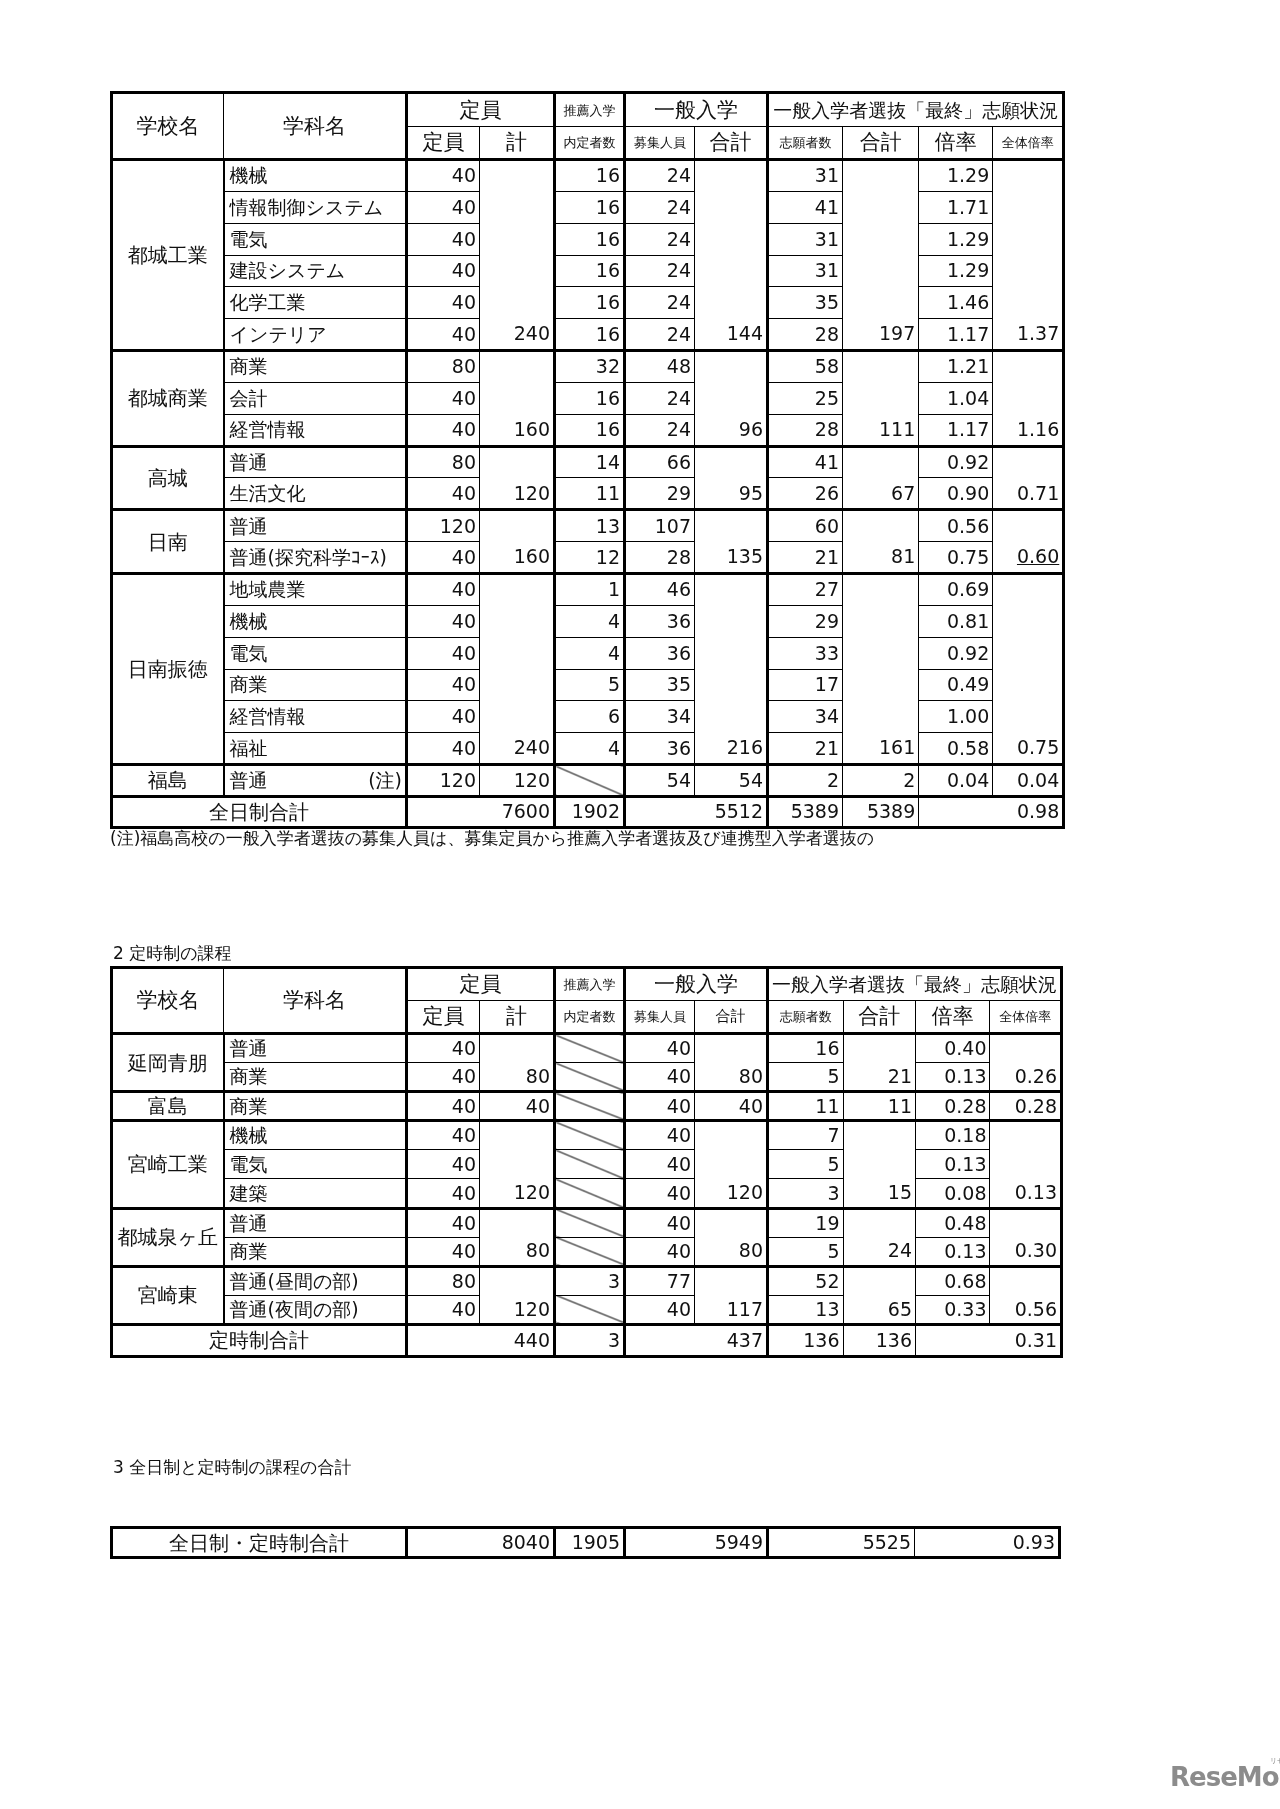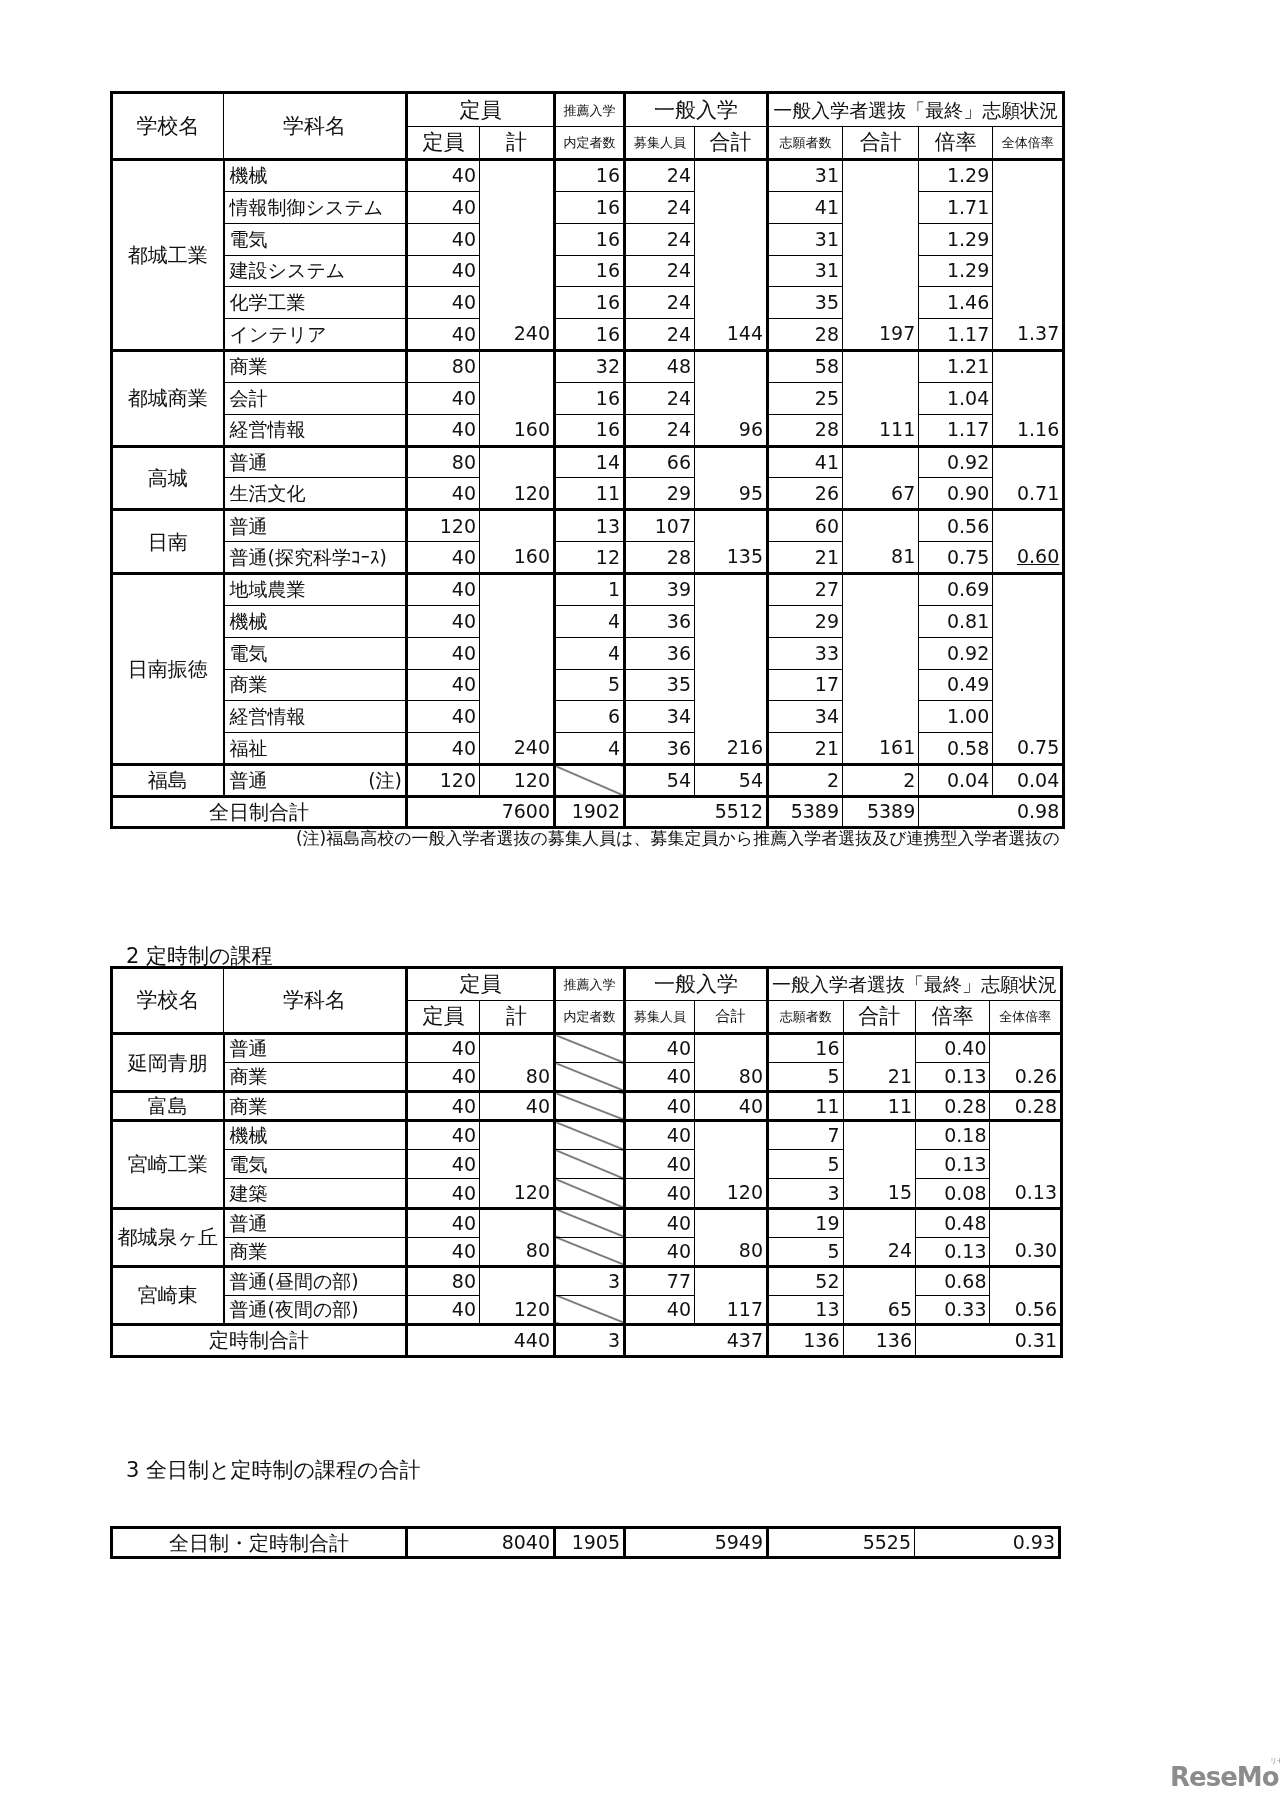--- a/index.html
+++ b/index.html
@@ -17,22 +17,22 @@
   table.grid td.dept { text-align: left; padding-left: 5px; font-size: 19px; border-right: 2px solid #000; }
   table.grid td.dept .note { float: right; }
   table.grid td.bl { border-left: 3px solid #000; }
   table.grid tr.grp td { border-top: 3px solid #000; }
   table.grid tr.total td { border-top: 3px solid #000; }
   table.grid td.diag { background:
       linear-gradient(to top right, transparent calc(50% - 1px), #000 50%, transparent calc(50% + 1px)); }
   .t1 { top: 91px; }
   .t2 { top: 966px; }
   .t3 { top: 1526px; }
-  .section-title { position: absolute; left: 126px; font-size: 21px; }
-  .note-text { position: absolute; left: 110px; top: 828px; width: 950px; font-size: 17px; line-height: 20px; text-align: right; }
+  .section-title { position: absolute; left: 113px; font-size: 17px; }
+  .note-text { position: absolute; left: 110px; top: 828px; width: 950px; font-size: 17px; line-height: 20px; }
   .note-text .l2 { padding-left: 30px; display: block; }
   .logo { position: absolute; left: 1170px; top: 1762px; font-size: 26px; font-weight: bold; color: #8c8c8c;
           font-family: "DejaVu Sans", sans-serif; letter-spacing: -1px; }
   .logo small { position: absolute; font-size: 7px; right: 6px; top: -6px; font-weight: normal; letter-spacing: 0; }
 </style>
 </head>
 <body>
 
 <table class="grid t1">
   <colgroup>
@@ -229,21 +229,21 @@
         <td class="num" style="border-top: none;">81</td>
         <td class="num">0.75</td>
         <td class="num" style="border-top: none; text-decoration: underline;">0.60</td>
       </tr>
       <tr class="grp" style="height: 31.85px;">
         <td class="school" rowspan="6">日南振徳</td>
         <td class="dept"><span>地域農業</span></td>
         <td class="num bl">40</td>
         <td class="num" style="border-bottom: none;"></td>
         <td class="num bl">1</td>
-        <td class="num bl">39</td>
+        <td class="num bl">46</td>
         <td class="num" style="border-bottom: none;"></td>
         <td class="num bl">27</td>
         <td class="num" style="border-bottom: none;"></td>
         <td class="num">0.69</td>
         <td class="num" style="border-bottom: none;"></td>
       </tr>
       <tr style="height: 31.85px;">
         <td class="dept"><span>機械</span></td>
         <td class="num bl">40</td>
         <td class="num" style="border-top: none; border-bottom: none;"></td>

